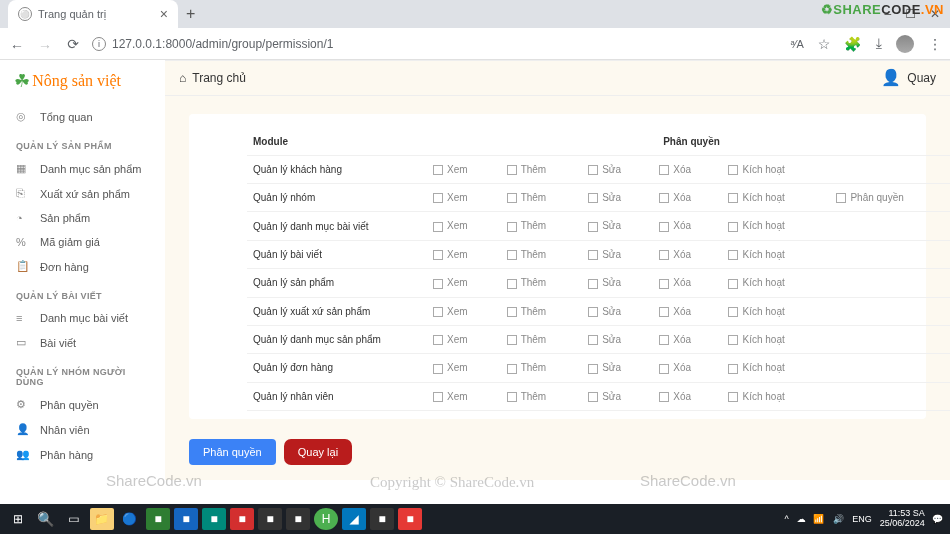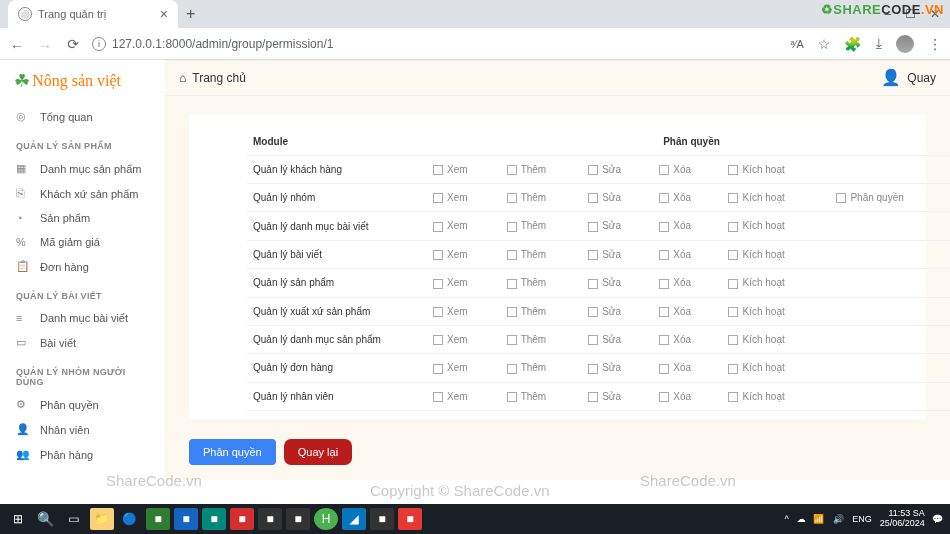--- a/index.html
+++ b/index.html
@@ -57,21 +57,21 @@
   .cb { display:inline-block; width:10px;height:10px;border:1px solid #aaa;margin-right:4px;vertical-align:middle;}
   
   .actions { margin-top:20px; display:flex; gap:8px;}
   .btn { padding:7px 14px; border-radius:4px; color:#fff; font-size:11px; border:none; cursor:pointer;}
   .btn-primary { background:#3b82f6;}
   .btn-warning { background:#b91c1c;border-radius:7px;}
   
   
   .watermark { position:absolute; color:rgba(100,100,100,0.35); font-size:15px; pointer-events:none; z-index:5;}
   .wm1 { left:106px; bottom:45px;}
-  .wm2 { left:370px; bottom:35px;}
+  .wm2 { left:370px; bottom:43px;font-family:Liberation Serif, serif;}
   .wm3 { left:640px; bottom:45px;}
   
   
   .taskbar { position:absolute; bottom:0; left:0; right:0; height:30px; background:#1a1f26; display:flex; align-items:center; padding:0 6px; gap:4px;}
   .task-icon { width:24px; height:22px; display:flex; align-items:center; justify-content:center; color:#fff; font-size:12px; border-radius:2px;}
   .task-icon.win { background:transparent;}
   .task-icon.search{ font-size:14px;}
   .task-right { margin-left:auto; display:flex; align-items:center; gap:8px; color:#fff; font-size:9px;}
   .task-right .clock { text-align:right; line-height:1.1;}
 </style>
@@ -127,21 +127,21 @@
       <span class="icon">◎</span>
       <span>Tổng quan</span>
     </div>
     <div class="side-header">QUẢN LÝ SẢN PHẨM</div>
     <div class="side-item">
         <span class="icon">▦</span>
         <span>Danh mục sản phẩm</span>
       </div>
     <div class="side-item">
         <span class="icon">⎘</span>
-        <span>Khách xứ sản phẩm</span>
+        <span>Xuất xứ sản phẩm</span>
       </div>
     <div class="side-item">
         <span class="icon">◔</span>
         <span>Sản phẩm</span>
       </div>
     <div class="side-item">
         <span class="icon">%</span>
         <span>Mã giảm giá</span>
       </div>
     <div class="side-item">

